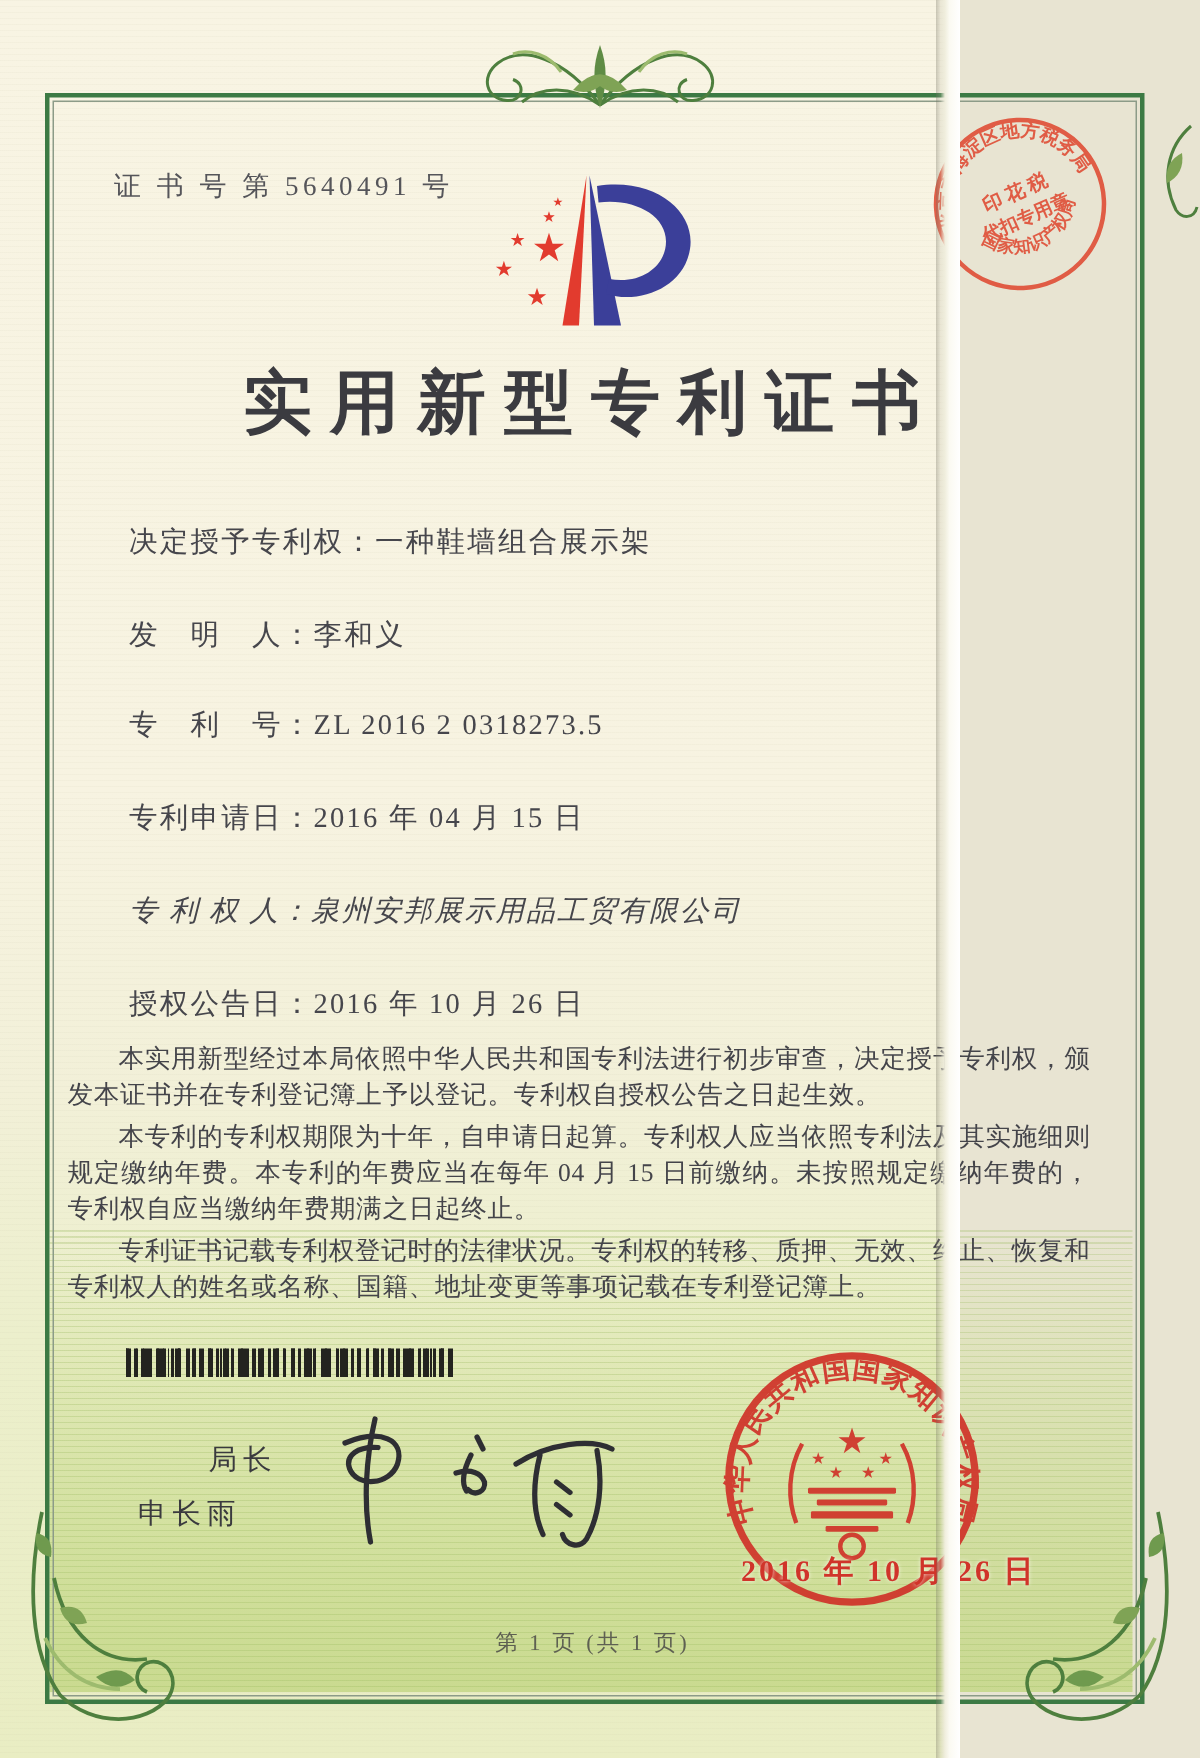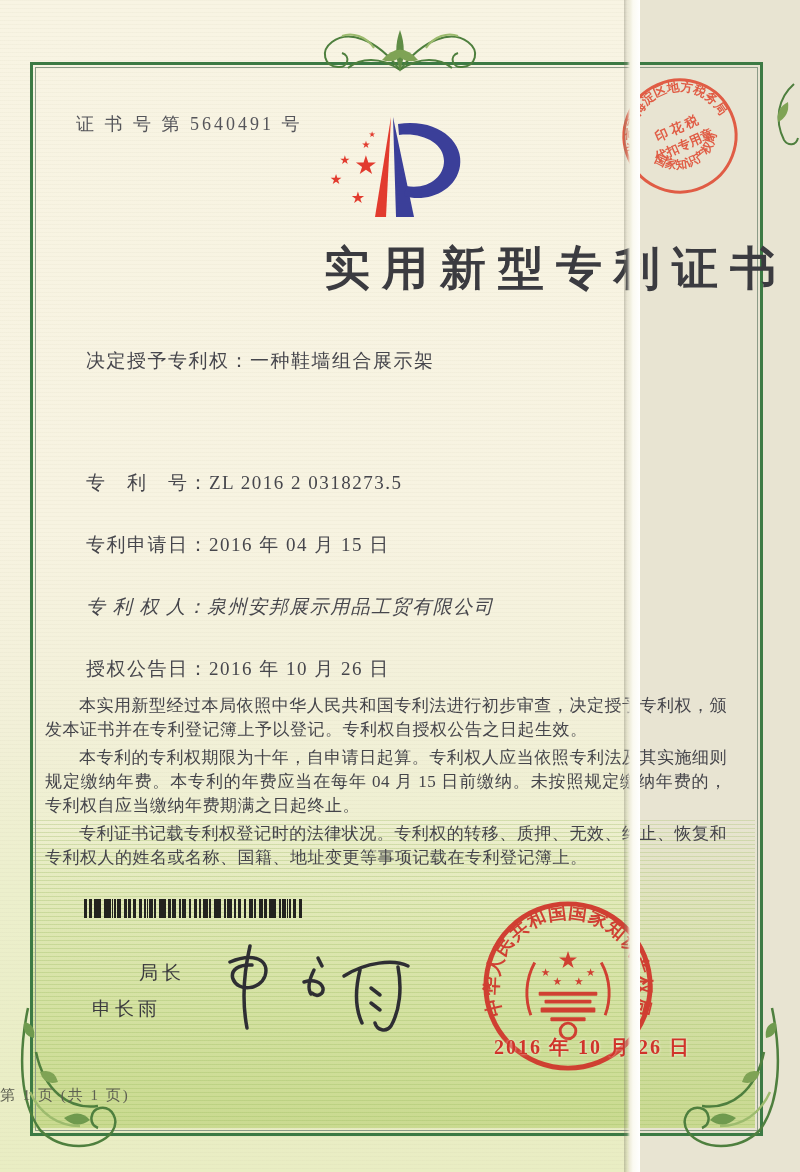--- a/index.html
+++ b/index.html
@@ -44,21 +44,21 @@
     position:absolute;left:76px;top:112px;z-index:3;
     font-size:18px;color:#55555a;letter-spacing:3px;
   }
   .logo-wrap{position:absolute;left:316px;top:104px;width:168px;height:132px;z-index:3;}
   .tax-stamp{
     position:absolute;left:620px;top:76px;width:120px;height:120px;z-index:4;
     transform:rotate(-24deg);opacity:.88;
   }
   .doc-title{
     position:absolute;left:0;top:238px;width:788px;z-index:3;
-    text-align:right;font-size:46px;font-weight:bold;color:#3b3b40;
+    text-align:center;font-size:46px;font-weight:bold;color:#3b3b40;
     letter-spacing:12px;
   }
   .field-row{
     position:absolute;left:86px;z-index:3;font-size:19px;color:#46464c;
     letter-spacing:1.5px;white-space:nowrap;
   }
   .paragraphs{
     position:absolute;left:45px;top:694px;width:682px;z-index:3;
     font-size:17px;line-height:24px;color:#44444a;letter-spacing:.5px;
     text-align:justify;
@@ -75,21 +75,21 @@
   .sig-name{position:absolute;left:92px;top:996px;z-index:3;font-size:19px;color:#3a3a3e;letter-spacing:4px;font-family:"Liberation Sans","DejaVu Sans",sans-serif;}
   .signature-svg{position:absolute;left:192px;top:930px;width:240px;height:110px;z-index:3;}
   .big-seal{position:absolute;left:480px;top:898px;width:176px;height:176px;z-index:3;opacity:.93;}
   .seal-date{
     position:absolute;left:494px;top:1034px;z-index:4;
     font-size:20px;font-weight:bold;color:#d0342a;letter-spacing:2px;white-space:nowrap;
     text-shadow:0 0 3px rgba(255,255,250,.75);
   }
   .page-footer{
     position:absolute;left:0;top:1086px;width:790px;z-index:3;
-    text-align:left;font-size:15px;color:#5e6052;letter-spacing:2px;
+    text-align:center;font-size:15px;color:#5e6052;letter-spacing:2px;
   }
 </style>
 </head>
 <body>
 
 <div id="cert-page">
 
   <div class="texture"></div>
   <div class="green-band"></div>
 
@@ -170,20 +170,21 @@
     <text fill="#df4a32" font-size="11.5" font-weight="bold">
       <textPath href="#taxArcBottom" startOffset="50%" text-anchor="middle">国家知识产权局</textPath>
     </text>
     <text x="60" y="56" text-anchor="middle" fill="#df4a32" font-size="13" font-weight="bold">印 花 税</text>
     <text x="60" y="74" text-anchor="middle" fill="#df4a32" font-size="12.5" font-weight="bold">代扣专用章</text>
   </svg>
 
   <div class="doc-title">实用新型专利证书</div>
 
   <div class="field-row" style="top:348px;"><span>决定授予专利权：</span><span>一种鞋墙组合展示架</span></div>
+  <div class="field-row" style="top:410px;"><span>发　明　人：</span><span>李和义</span></div>
   <div class="field-row" style="top:470px;"><span>专　利　号：</span><span>ZL 2016 2 0318273.5</span></div>
   <div class="field-row" style="top:532px;"><span>专利申请日：</span><span>2016 年 04 月 15 日</span></div>
   <div class="field-row" style="top:594px;font-style:italic;"><span>专 利 权 人：</span><span>泉州安邦展示用品工贸有限公司</span></div>
   <div class="field-row" style="top:656px;"><span>授权公告日：</span><span>2016 年 10 月 26 日</span></div>
 
   <div class="paragraphs">
     <p>本实用新型经过本局依照中华人民共和国专利法进行初步审查，决定授予专利权，颁发本证书并在专利登记簿上予以登记。专利权自授权公告之日起生效。</p>
     <p>本专利的专利权期限为十年，自申请日起算。专利权人应当依照专利法及其实施细则规定缴纳年费。本专利的年费应当在每年 04 月 15 日前缴纳。未按照规定缴纳年费的，专利权自应当缴纳年费期满之日起终止。</p>
     <p>专利证书记载专利权登记时的法律状况。专利权的转移、质押、无效、终止、恢复和专利权人的姓名或名称、国籍、地址变更等事项记载在专利登记簿上。</p>
   </div>

